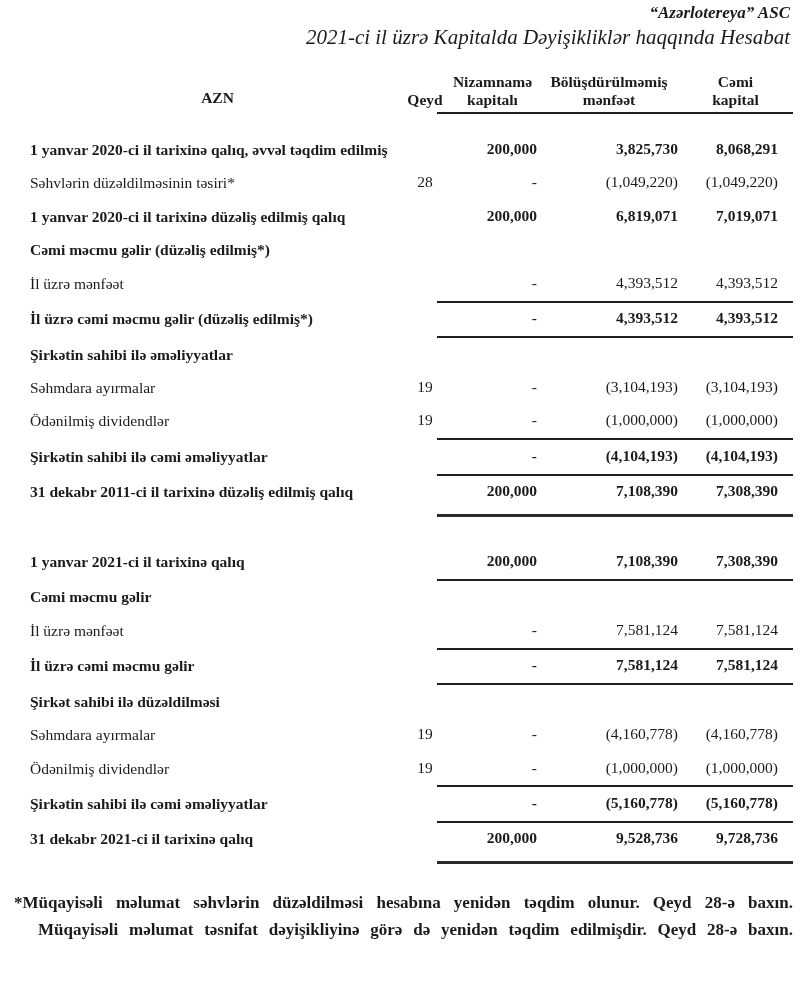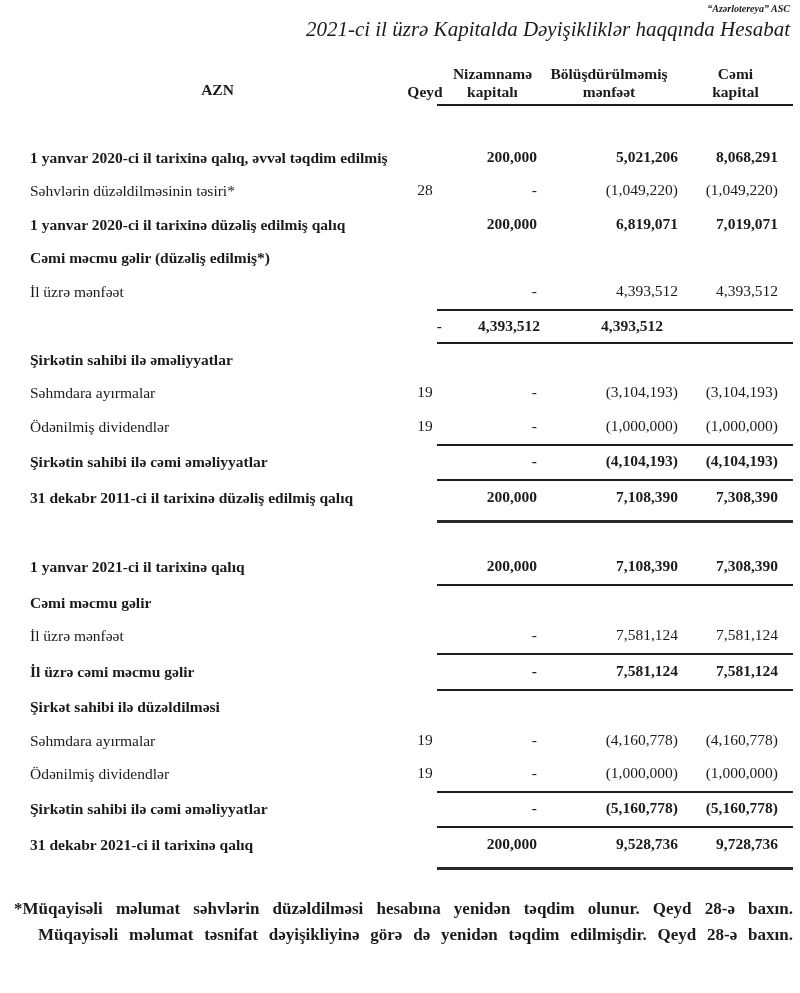--- a/index.html
+++ b/index.html
@@ -10,42 +10,42 @@
     background: #ffffff;
     color: #1b1b1b;
     font-family: "Liberation Serif", "DejaVu Serif", serif;
     font-size: 15.5px;
     overflow: hidden;
   }
   .content { margin-left: 30px; width: 763px; }
 
   
   .doc-header { text-align: right; padding-right: 3px; padding-top: 3px; }
-  .company  { font-style: italic; font-weight: bold; font-size: 10px; line-height: 1.15; }
+  .company  { font-style: italic; font-weight: bold; font-size: 17px; line-height: 1.15; }
   .subtitle { font-style: italic; font-size: 21px; line-height: 1.2; margin-top: 2px; }
 
   
   .thead {
     display: grid;
     grid-template-columns: 375px 40px 95px 138px 115px;
     align-items: end;
     margin-top: 23px;
   }
   .thead .cell { font-weight: bold; }
   .azn  { text-align: center; padding-bottom: 3px; }
   .hq   { text-align: center; padding-bottom: 1px; }
   .hc   { text-align: center; line-height: 1.18; padding-bottom: 1px; }
 
   
   .rule { margin-left: 407px; width: 356px; height: 0; }
   .rule.header { border-top: 2px solid #1f1f1f; margin-top: 2px; }
   .rule.thin   { border-top: 2px solid #1f1f1f; }
   .rule.thick  { border-top: 3.5px solid #2a2a2a; margin-top: 5px; }
 
-  #rows { margin-top: 35px; }
+  #rows { margin-top: 19px; }
   .trow {
     display: grid;
     grid-template-columns: 375px 40px 95px 138px 115px;
     padding: 6.5px 0;
     align-items: start;
   }
   .trow.bold { font-weight: bold; }
   .cell.label { line-height: 1.32; padding-right: 6px; }
   .cell.qeyd  { text-align: center; }
   .cell.num   { text-align: right; white-space: nowrap; }
@@ -84,21 +84,21 @@
         <div class="cell hc"><span>Nizamnamə</span><br><span>kapitalı</span></div>
         <div class="cell hc"><span>Bölüşdürülməmiş</span><br><span>mənfəət</span></div>
         <div class="cell hc"><span>Cəmi</span><br><span>kapital</span></div>
       </div>
       <div class="rule header"></div>
       <div id="rows">
           <div class="trow bold">
             <div class="cell label">1 yanvar 2020-ci il tarixinə qalıq, əvvəl təqdim edilmiş</div>
             <div class="cell qeyd"></div>
             <div class="cell num c3">200,000</div>
-            <div class="cell num c4">5,021,206</div>
+            <div class="cell num c4">3,825,730</div>
             <div class="cell num c5">8,068,291</div>
           </div>
           <div class="trow">
             <div class="cell label">Səhvlərin düzəldilməsinin təsiri*</div>
             <div class="cell qeyd">28</div>
             <div class="cell num c3">-</div>
             <div class="cell num c4">(1,049,220)</div>
             <div class="cell num c5">(1,049,220)</div>
           </div>
           <div class="trow bold">
@@ -117,20 +117,21 @@
           </div>
           <div class="trow">
             <div class="cell label">İl üzrə mənfəət</div>
             <div class="cell qeyd"></div>
             <div class="cell num c3">-</div>
             <div class="cell num c4">4,393,512</div>
             <div class="cell num c5">4,393,512</div>
           </div>
           <div class="rule thin"></div>
           <div class="trow bold">
+            <div class="cell label">İl üzrə cəmi məcmu gəlir (düzəliş edilmiş*)</div>
             <div class="cell qeyd"></div>
             <div class="cell num c3">-</div>
             <div class="cell num c4">4,393,512</div>
             <div class="cell num c5">4,393,512</div>
           </div>
           <div class="rule thin"></div>
           <div class="trow bold">
             <div class="cell label">Şirkətin sahibi ilə əməliyyatlar</div>
             <div class="cell qeyd"></div>
             <div class="cell num c3"></div>

